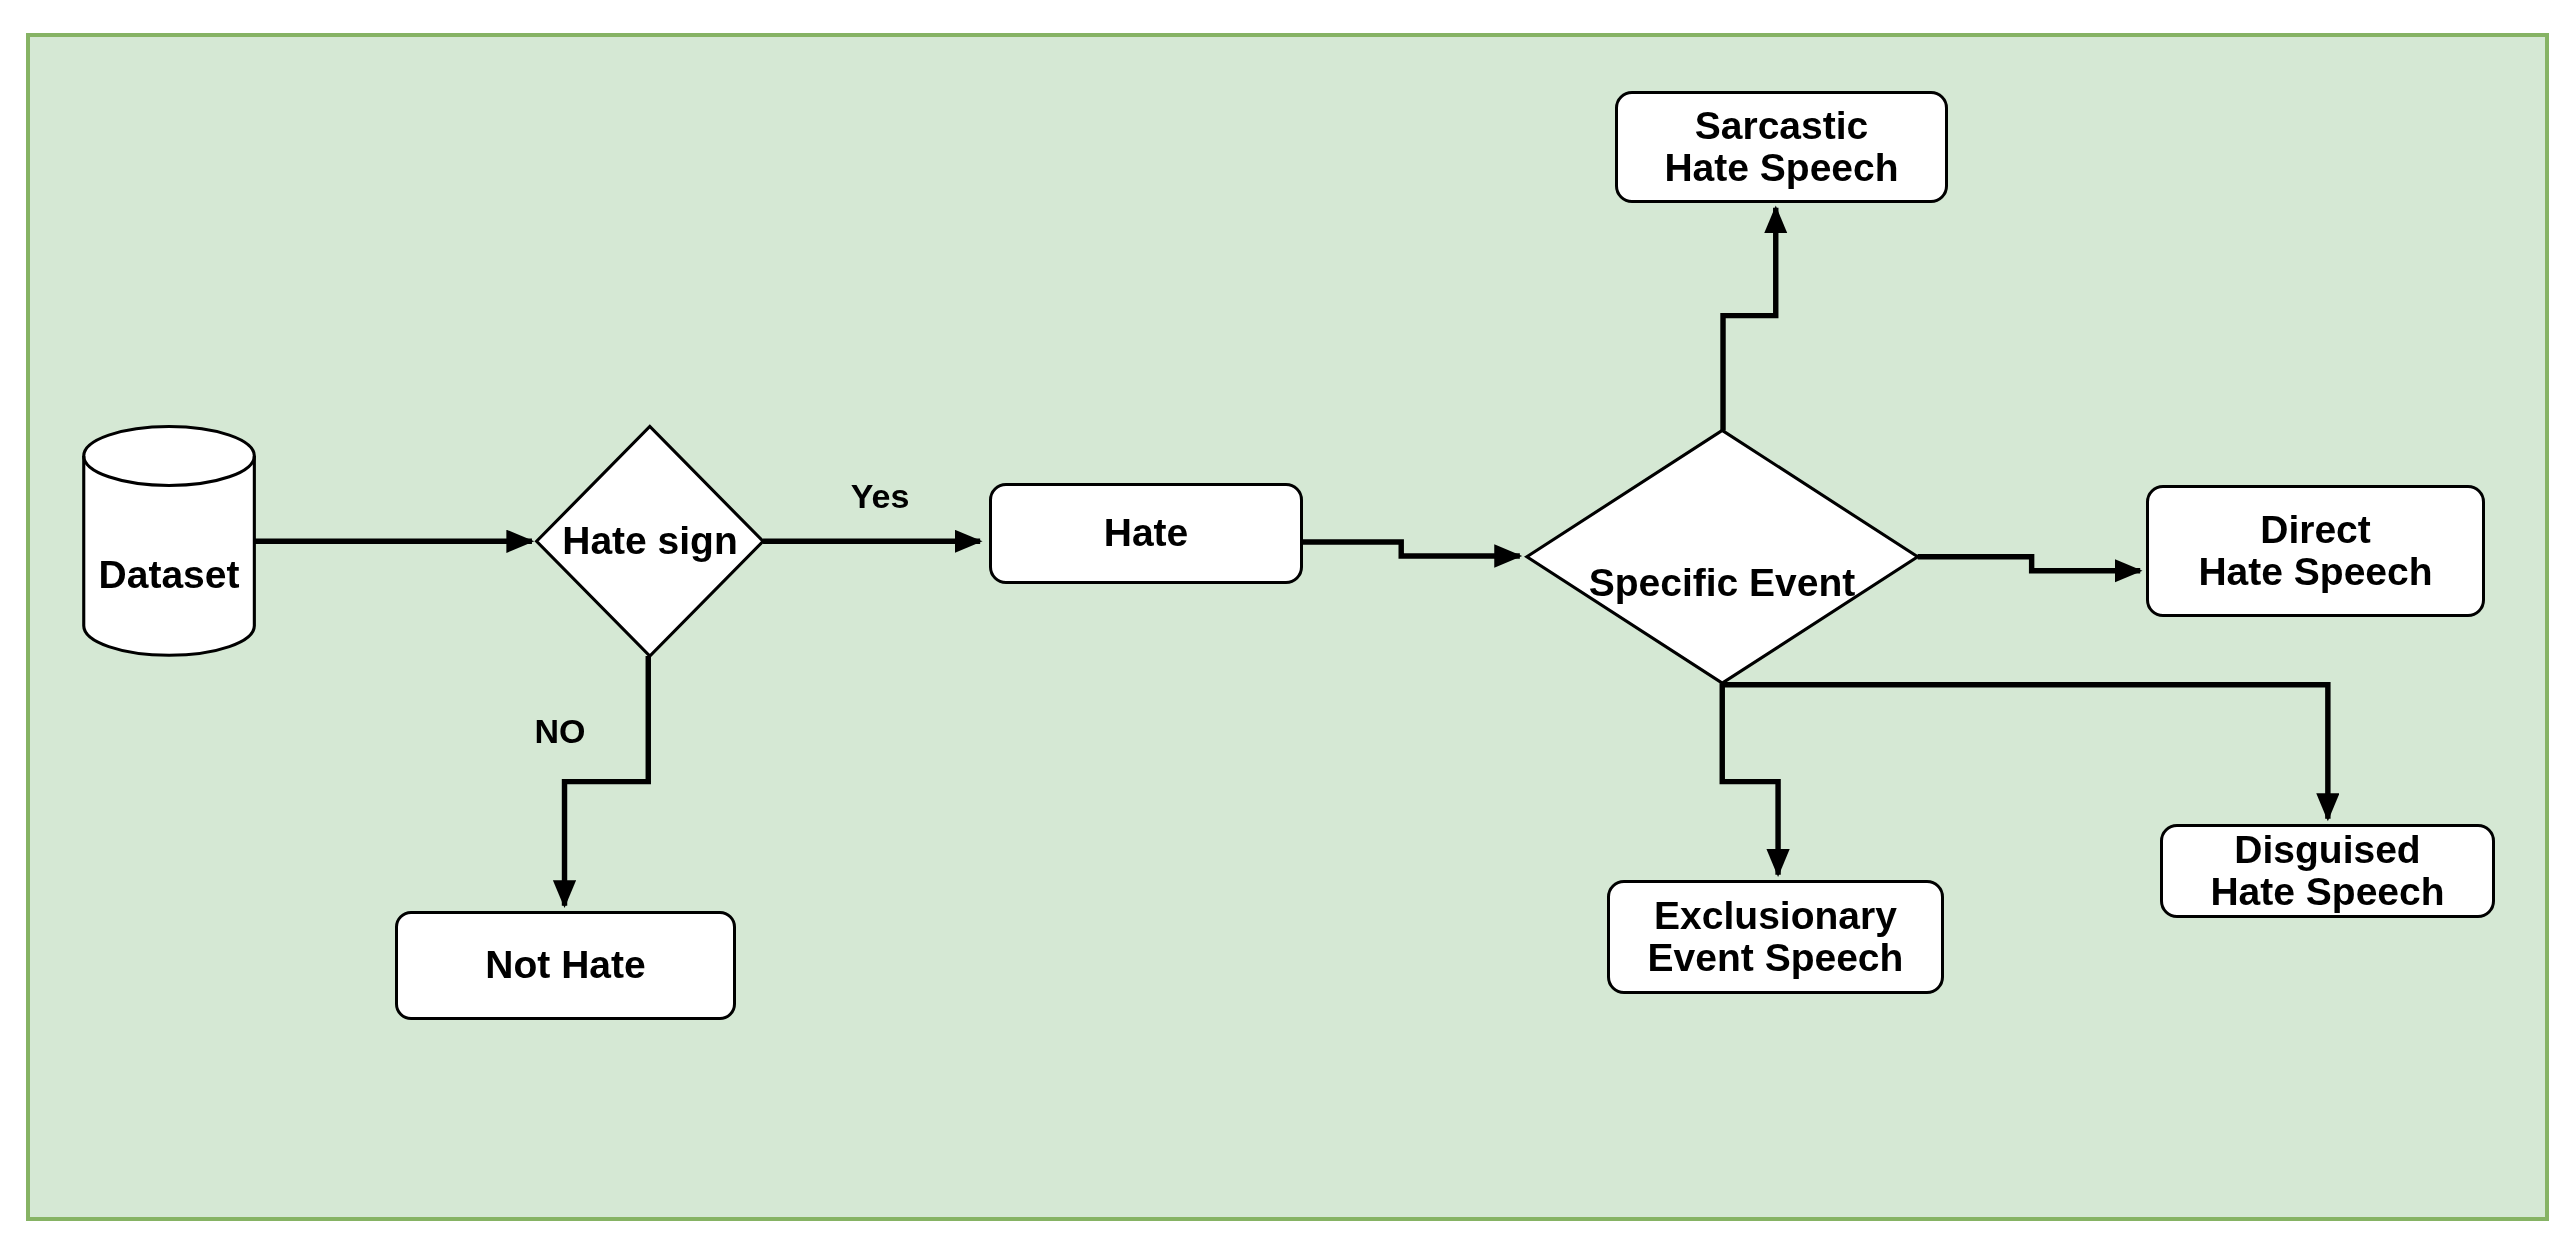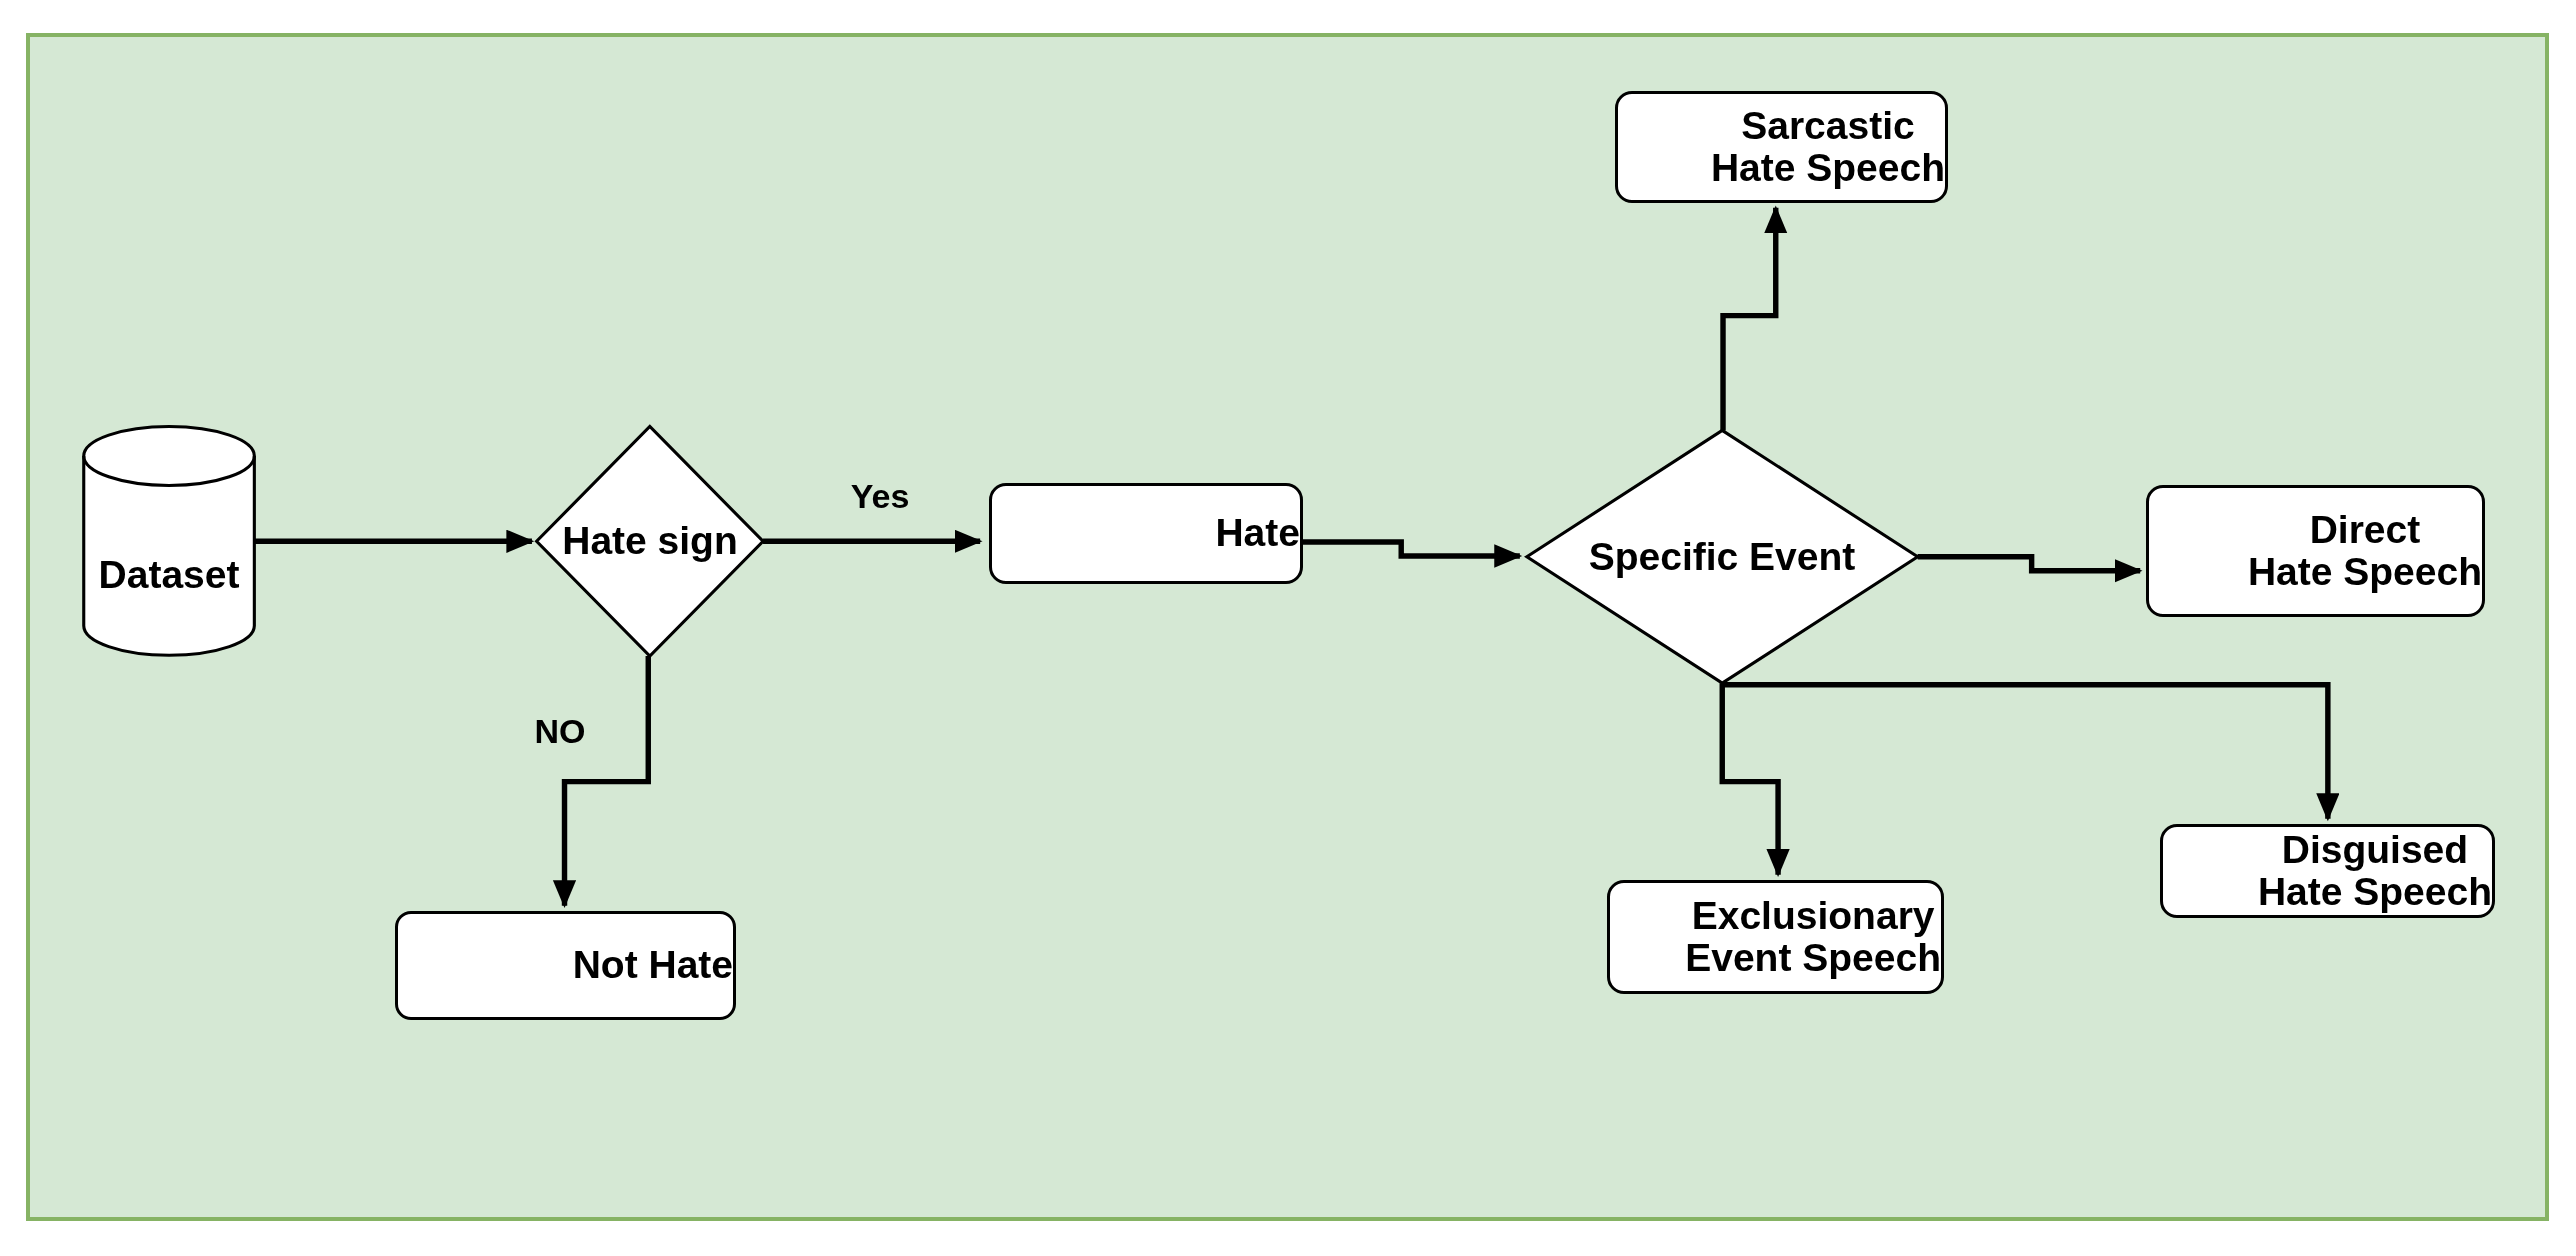--- a/index.html
+++ b/index.html
@@ -32,21 +32,21 @@
   }
   .shape-outline{fill:var(--node-fill);stroke:var(--node-stroke);stroke-width:4;}
   .shape-line{fill:none;stroke:var(--node-stroke);stroke-width:4;}
   .edge{fill:none;stroke:var(--connector);stroke-width:7;}
   .node{
     position:absolute;
     box-sizing:border-box;
     background:var(--node-fill);
     border:3.9px solid var(--node-stroke);
     border-radius:17px;
-    display:flex;align-items:center;justify-content:flex-end;
+    display:flex;align-items:center;justify-content:center;
     text-align:center;
     color:var(--text-color);
     font-weight:bold;
     font-size:39px;
     line-height:1.08;
     white-space:pre-line;
   }
   .float-label{
     position:absolute;
     transform:translate(-50%,-50%);
@@ -116,18 +116,18 @@
 
 <div class="node" style="left:2160px;top:824px;width:335px;height:94px;">
   <span>Disguised
 Hate Speech</span>
 </div>
 
 <span class="float-label" style="left:169px;top:575px;">Dataset</span>
 
 <span class="float-label" style="left:650px;top:541px;">Hate sign</span>
 
-<span class="float-label" style="left:1722px;top:557px;">Specific Event</span>
+<span class="float-label" style="left:1722px;top:583px;">Specific Event</span>
 
 <span class="float-label edge-label" style="left:845px;top:496px;margin-left:35px;">Yes</span>
 
 <span class="float-label edge-label" style="left:560px;top:723px;margin-top:8px;">NO</span>
 
 
 </body></html>

